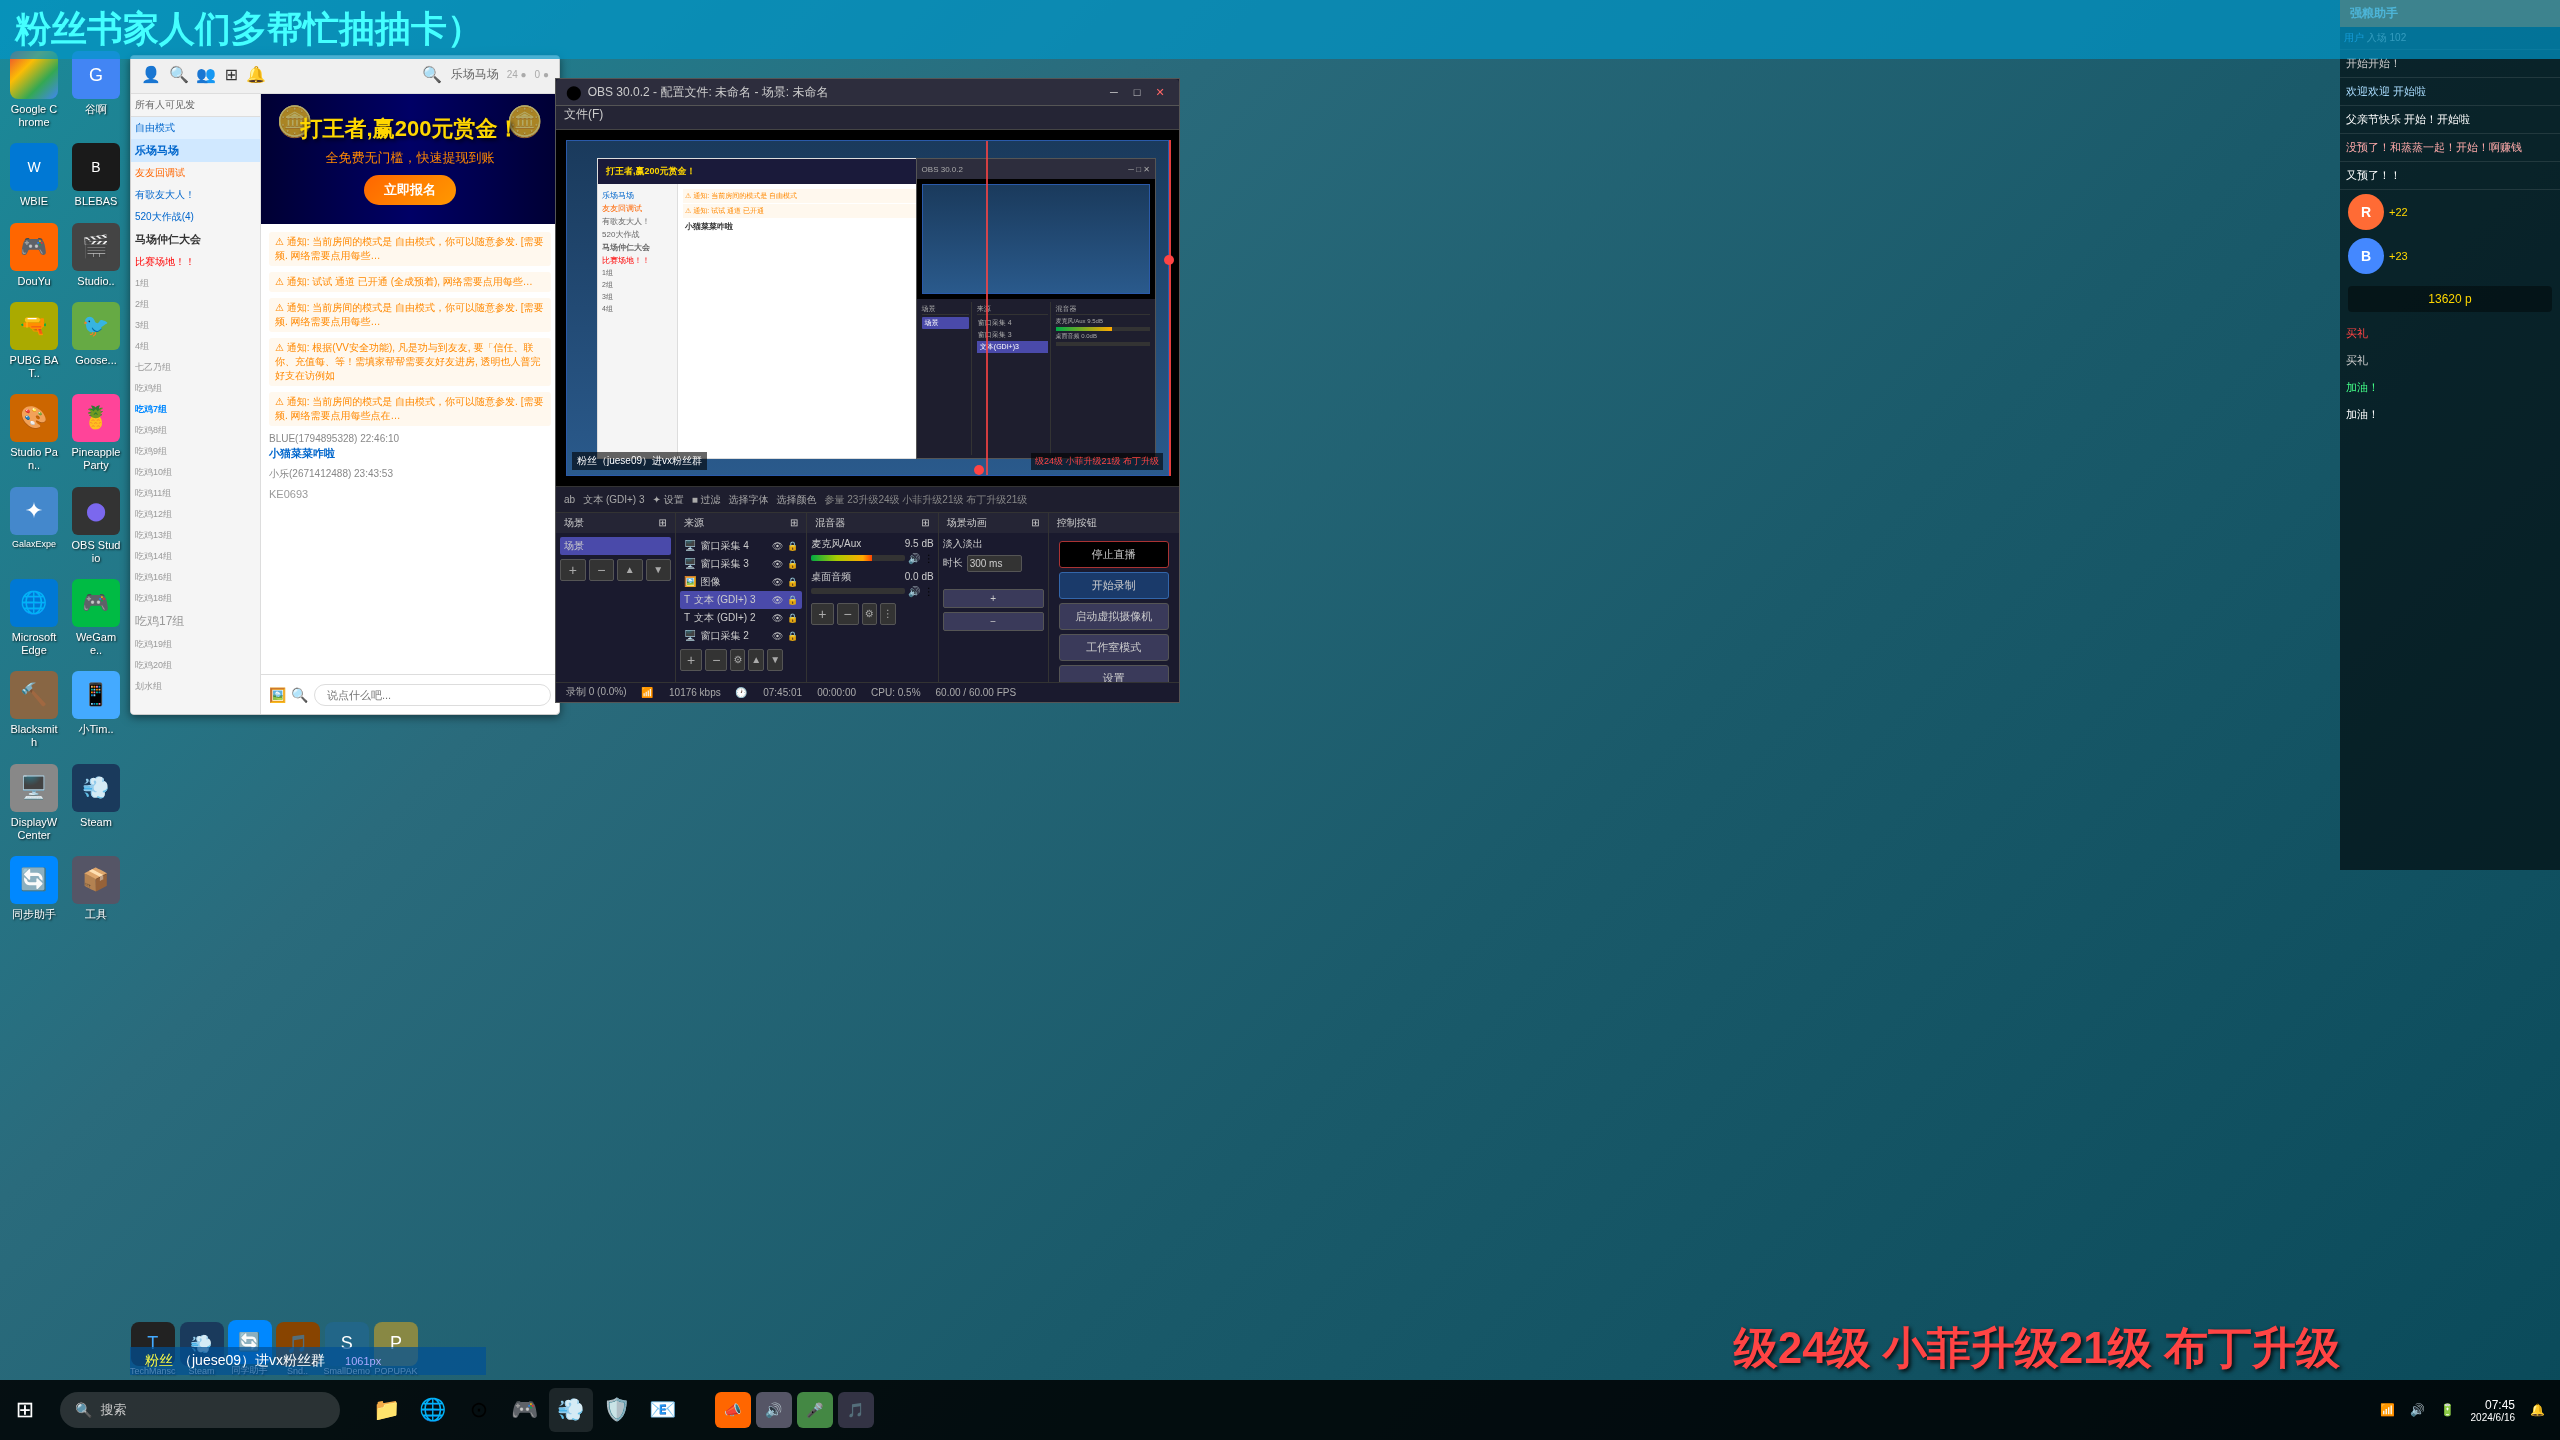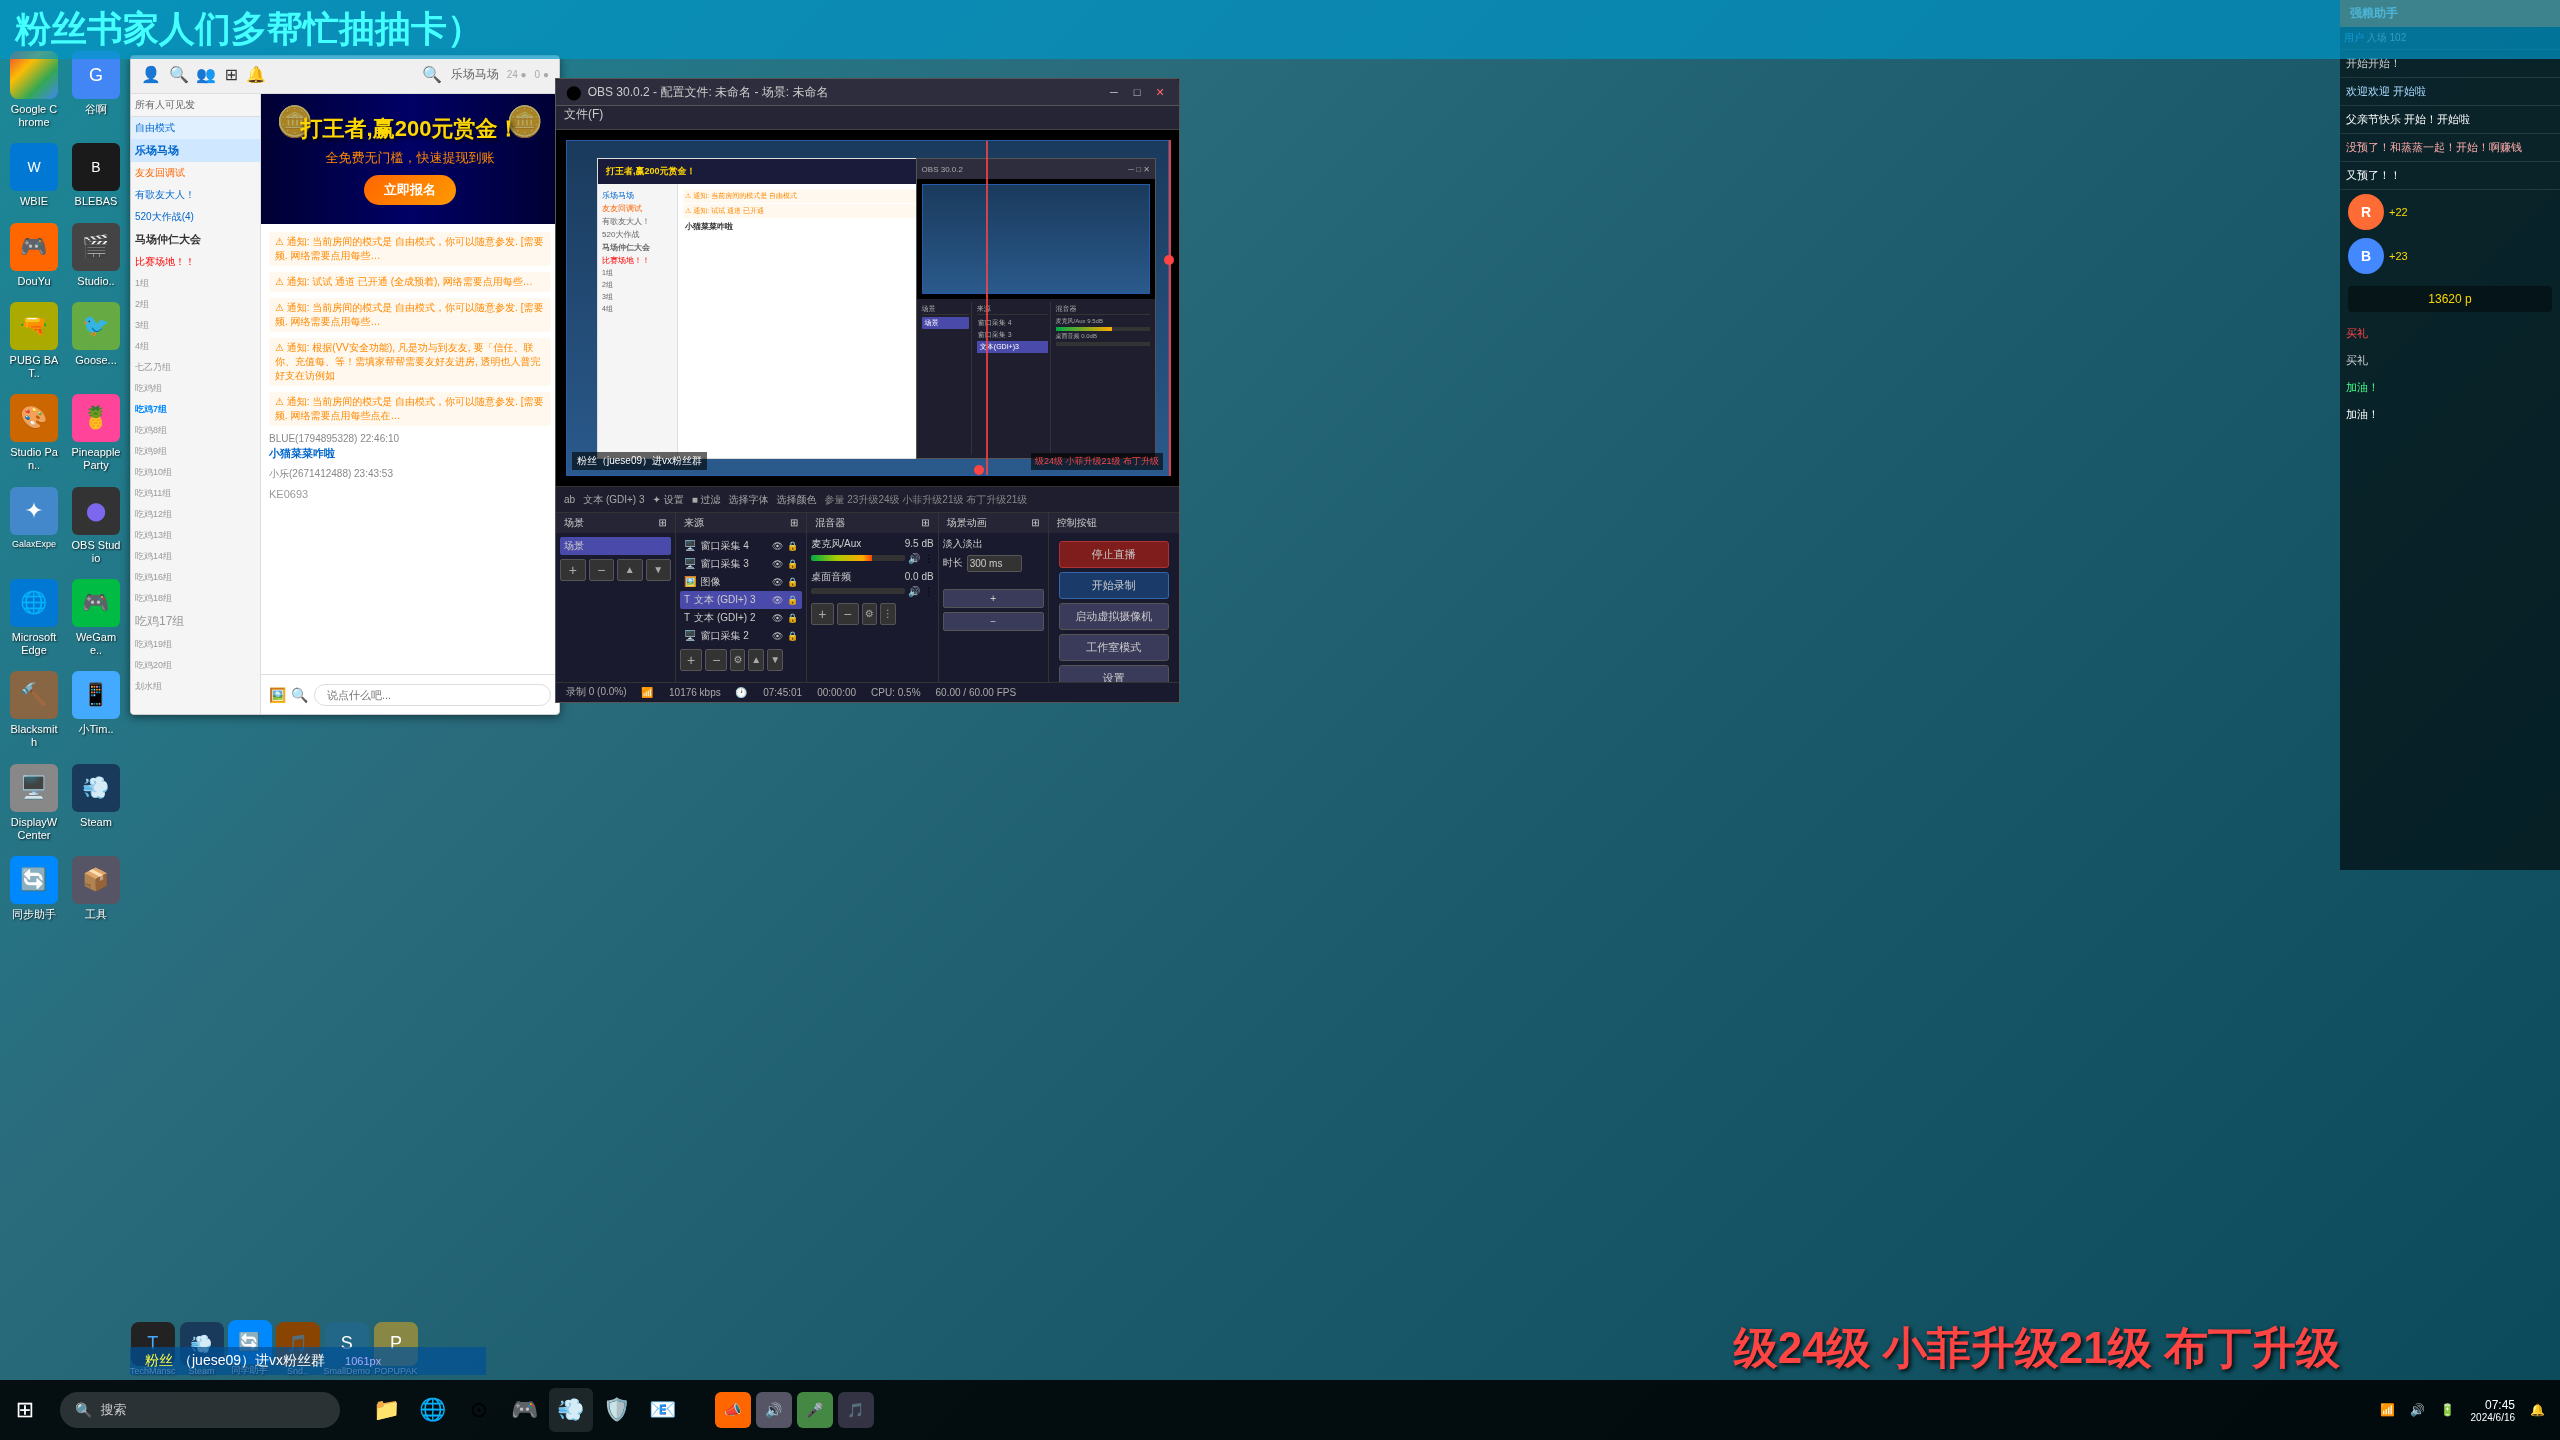--- a/index.html
+++ b/index.html
@@ -441,21 +441,21 @@
       margin: 4px auto;
       padding: 5px;
       background: #3a3a5a;
       border: 1px solid #555;
       border-radius: 3px;
       color: #ccc;
       font-size: 11px;
       text-align: center;
       cursor: pointer;
     }
-    .control-btn.red { background: #7f1d1d; border-color: #aa3333; }
+    .control-btn.red { background: #000000; border-color: #aa3333; }
     .control-btn.blue { background: #1a3a6a; border-color: #3366aa; }
 
     
     .stream-chat-overlay {
       position: absolute;
       bottom: 65px;
       left: 130px;
       width: 430px;
       height: 60px;
       background: rgba(0,0,0,0.7);

